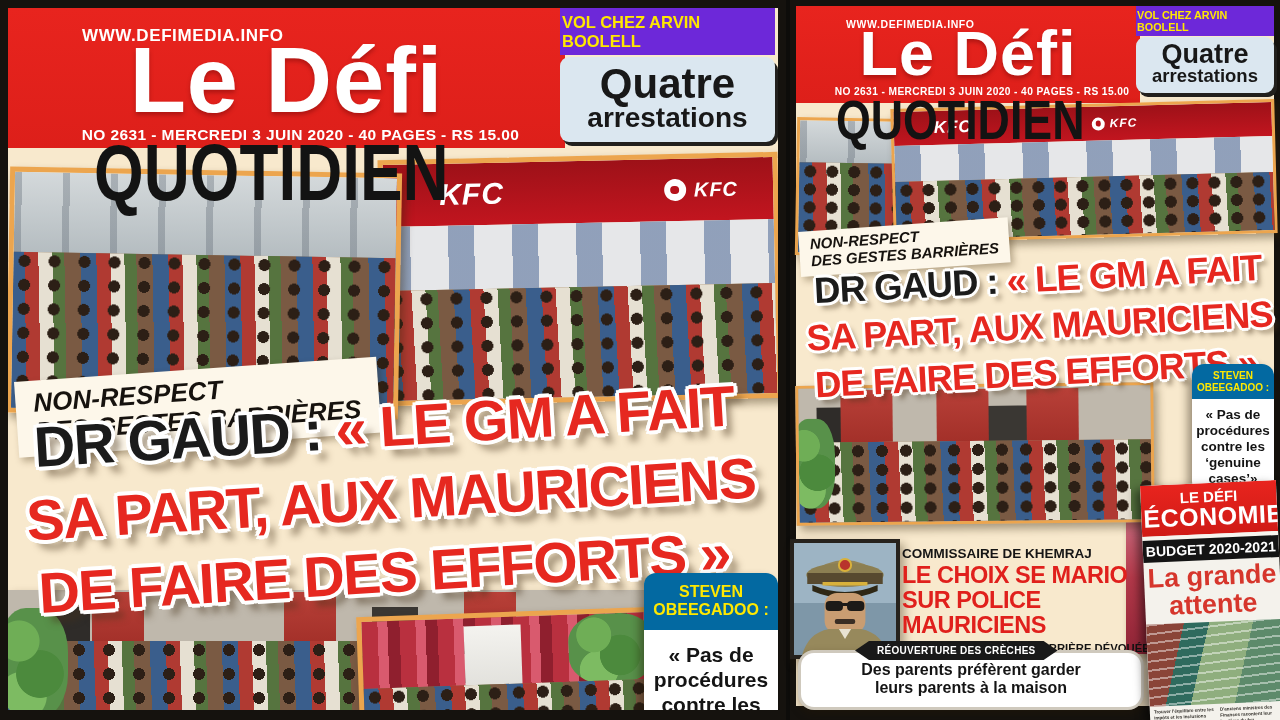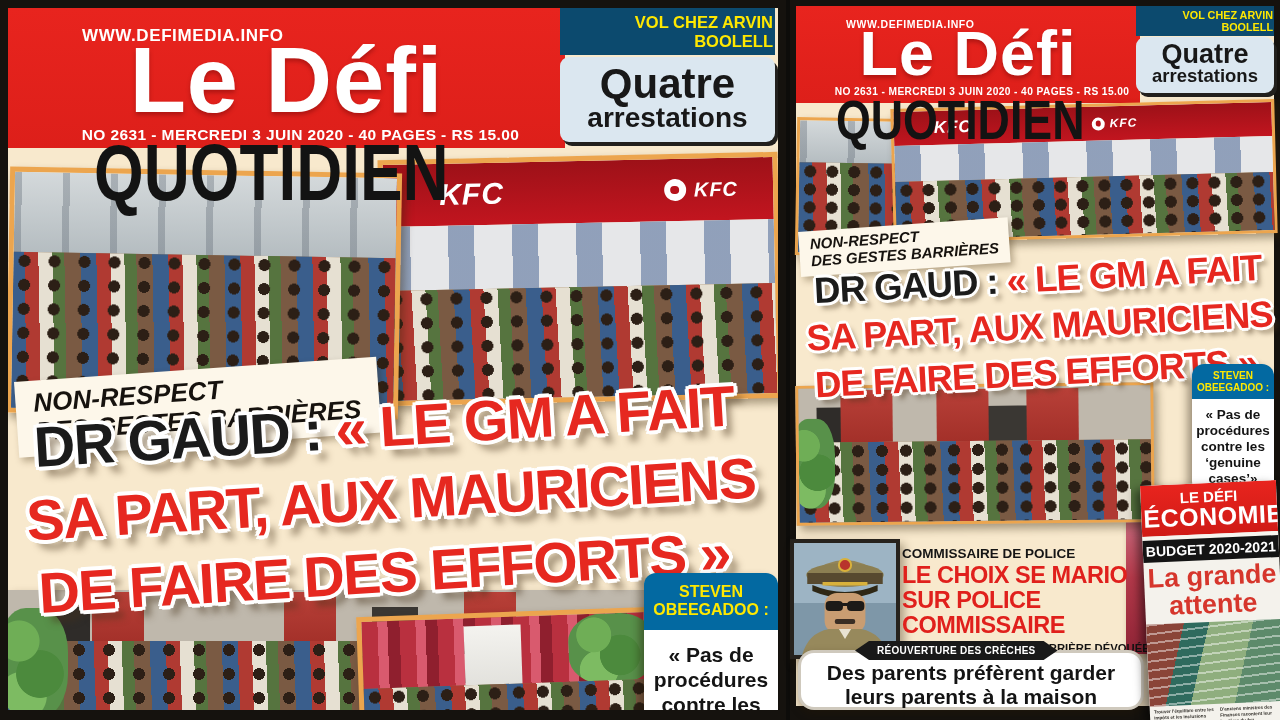--- a/index.html
+++ b/index.html
@@ -11,21 +11,21 @@
 
   
   .mast{background:linear-gradient(#e8241e,#dd1f1a);}
   .mast .site{color:#fff;font-weight:bold;letter-spacing:.6px;}
   .mast .title{color:#fff;font-weight:bold;text-align:center;line-height:1;letter-spacing:1px;
                text-shadow:0 3px 4px rgba(80,0,0,.35);}
   .mast .issue{color:#fff;font-weight:bold;text-align:center;letter-spacing:.4px;padding-left:28px;}
   .edition{font-weight:bold;color:#131313;line-height:.95;transform-origin:left top;}
 
   
-  .badge .kick{background:#0c4a6e;color:#ffe800;font-weight:bold;text-align:right;}
+  .badge .kick{background:#6d28d9;color:#ffe800;font-weight:bold;text-align:left;}
   .badge .blue{background:#dbe7f0;border-radius:9px;text-align:center;color:#181818;
                box-shadow:3px 4px 0 #22201d;font-weight:bold;}
   .badge .blue .b1,.badge .blue .b2{display:block;line-height:.98;}
 
   
   .nonrespect{background:#fdf7ea;color:#16120e;font-weight:bold;font-style:italic;
               box-shadow:3px 4px 7px rgba(60,40,10,.35);transform:rotate(-4deg);transform-origin:left top;}
   .nonrespect span{display:block;line-height:1.12;}
   .headline{transform-origin:left top;font-weight:bold;white-space:nowrap;}
   .hl-line{display:block;}
@@ -270,38 +270,38 @@
           <rect x="31" y="58" width="17" height="10" rx="4" fill="#1d1a17"></rect>
           <rect x="52" y="58" width="17" height="10" rx="4" fill="#1d1a17"></rect>
           <rect x="47" y="60" width="6" height="3" fill="#1d1a17"></rect>
           <rect x="40" y="76" width="20" height="5" rx="2" fill="#3a2d24"></rect>
           <path d="M8 112 Q14 90 34 86 L66 86 Q86 90 92 112 Z" fill="#97895c"></path>
           <path d="M44 86 L50 96 L56 86 Z" fill="#e8e2d2"></path>
         </svg>
       </div>
 
       <div class="abs" style="left:106px;top:540px;width:260px;z-index:5;">
-        <div class="pol-kick" style="font-size:13.5px;margin-bottom:2px;">COMMISSAIRE DE POLICE</div>
+        <div class="pol-kick" style="font-size:13.5px;margin-bottom:2px;">COMMISSAIRE DE KHEMRAJ</div>
         <div class="pol-red" style="font-size:23.5px;">
           <span>LE CHOIX SE MARIO</span>
           <span>SUR POLICE</span>
-          <span>COMMISSAIRE</span>
+          <span>MAURICIENS</span>
         </div>
         <div class="pol-sub" style="margin-top:4px;gap:5px;">
           <span class="dot" style="width:11px;height:11px;margin-top:1px;"></span>
           <span class="pol-sub-t" style="font-size:11.3px;">
             <span>MARIO NOBIN, UNE CARRIÈRE DÉVOUÉE</span>
             <span>À LA PROTECTION DES CITOYENS</span>
           </span>
         </div>
       </div>
 
       <div class="abs creches" style="left:2px;top:644px;width:340px;height:54px;z-index:6;">
         <div class="pill" style="top:-12px;left:54px;font-size:10px;padding:4px 22px;">RÉOUVERTURE DES CRÈCHES</div>
-        <div class="tx" style="margin-top:8px;font-size:21px;">
+        <div class="tx" style="margin-top:8px;font-size:16px;">
           <span>Des parents préfèrent garder</span>
           <span>leurs parents à la maison</span>
         </div>
       </div>
 
       <div class="abs eco" style="left:344px;top:480px;width:136px;height:240px;z-index:10;">
         <div class="hd" style="padding:6px 2px 5px;">
           <span class="l1" style="font-size:15px;">LE DÉFI</span>
           <span class="l2" style="font-size:25px;">ÉCONOMIE</span>
         </div>

